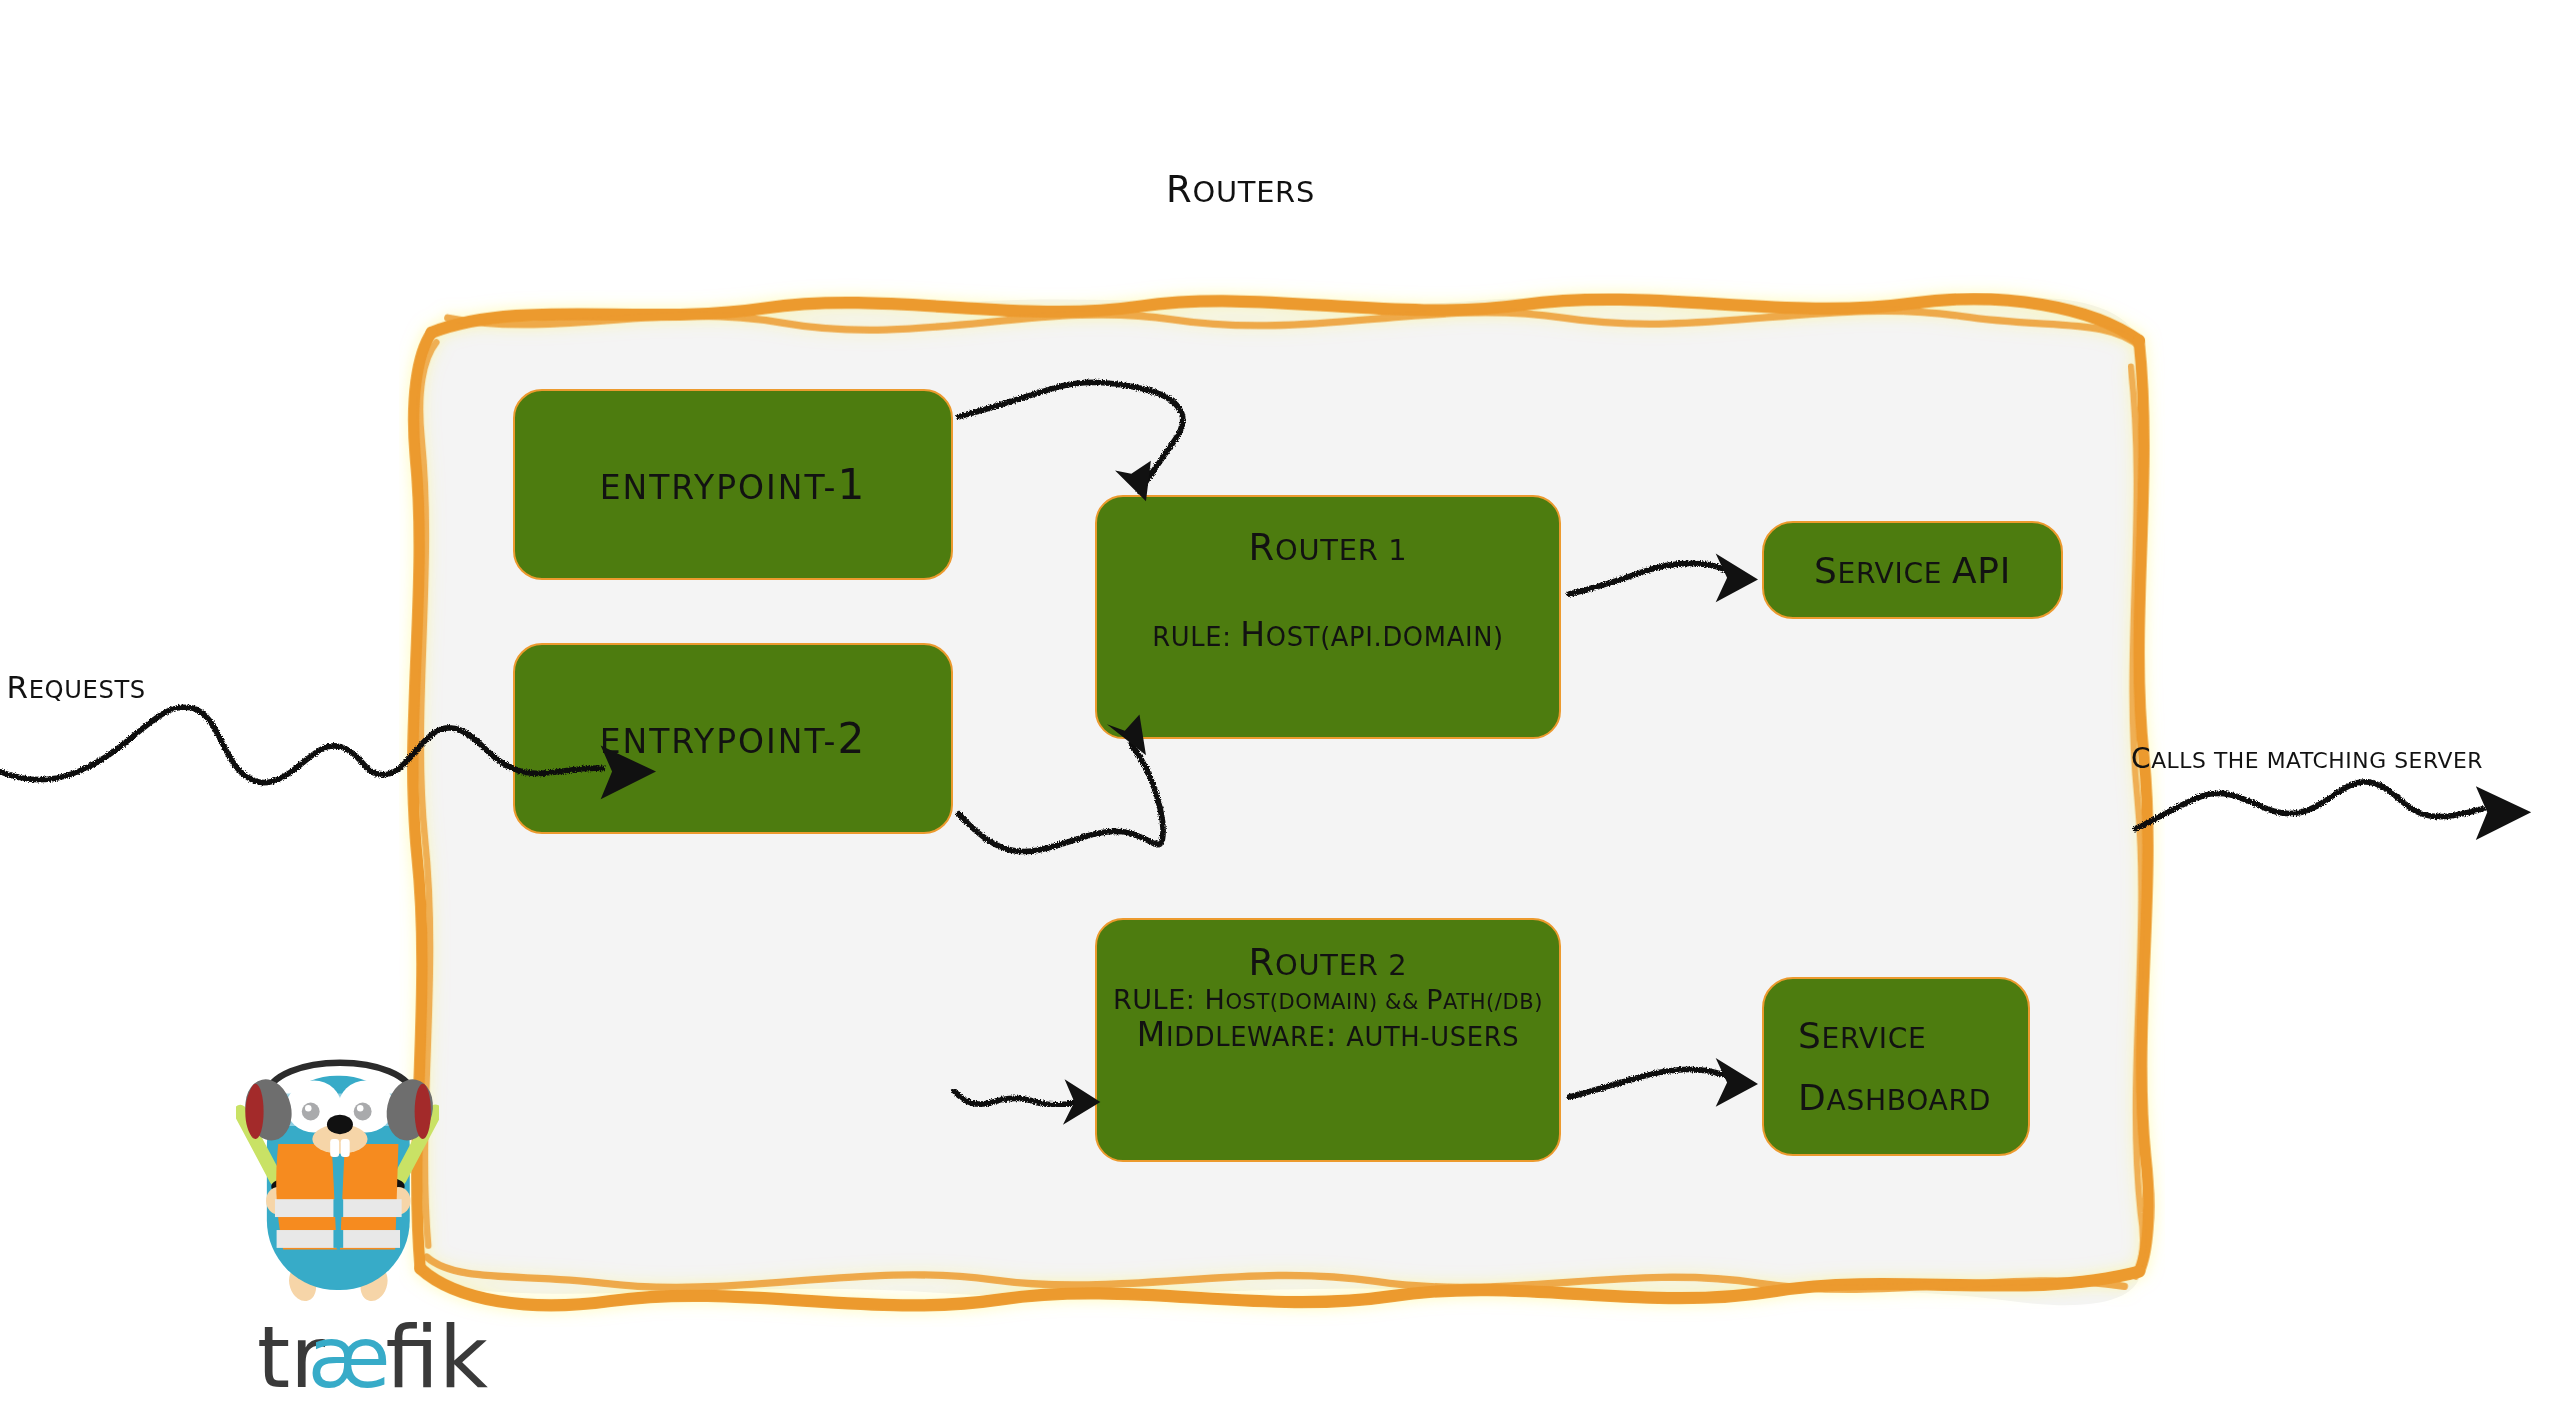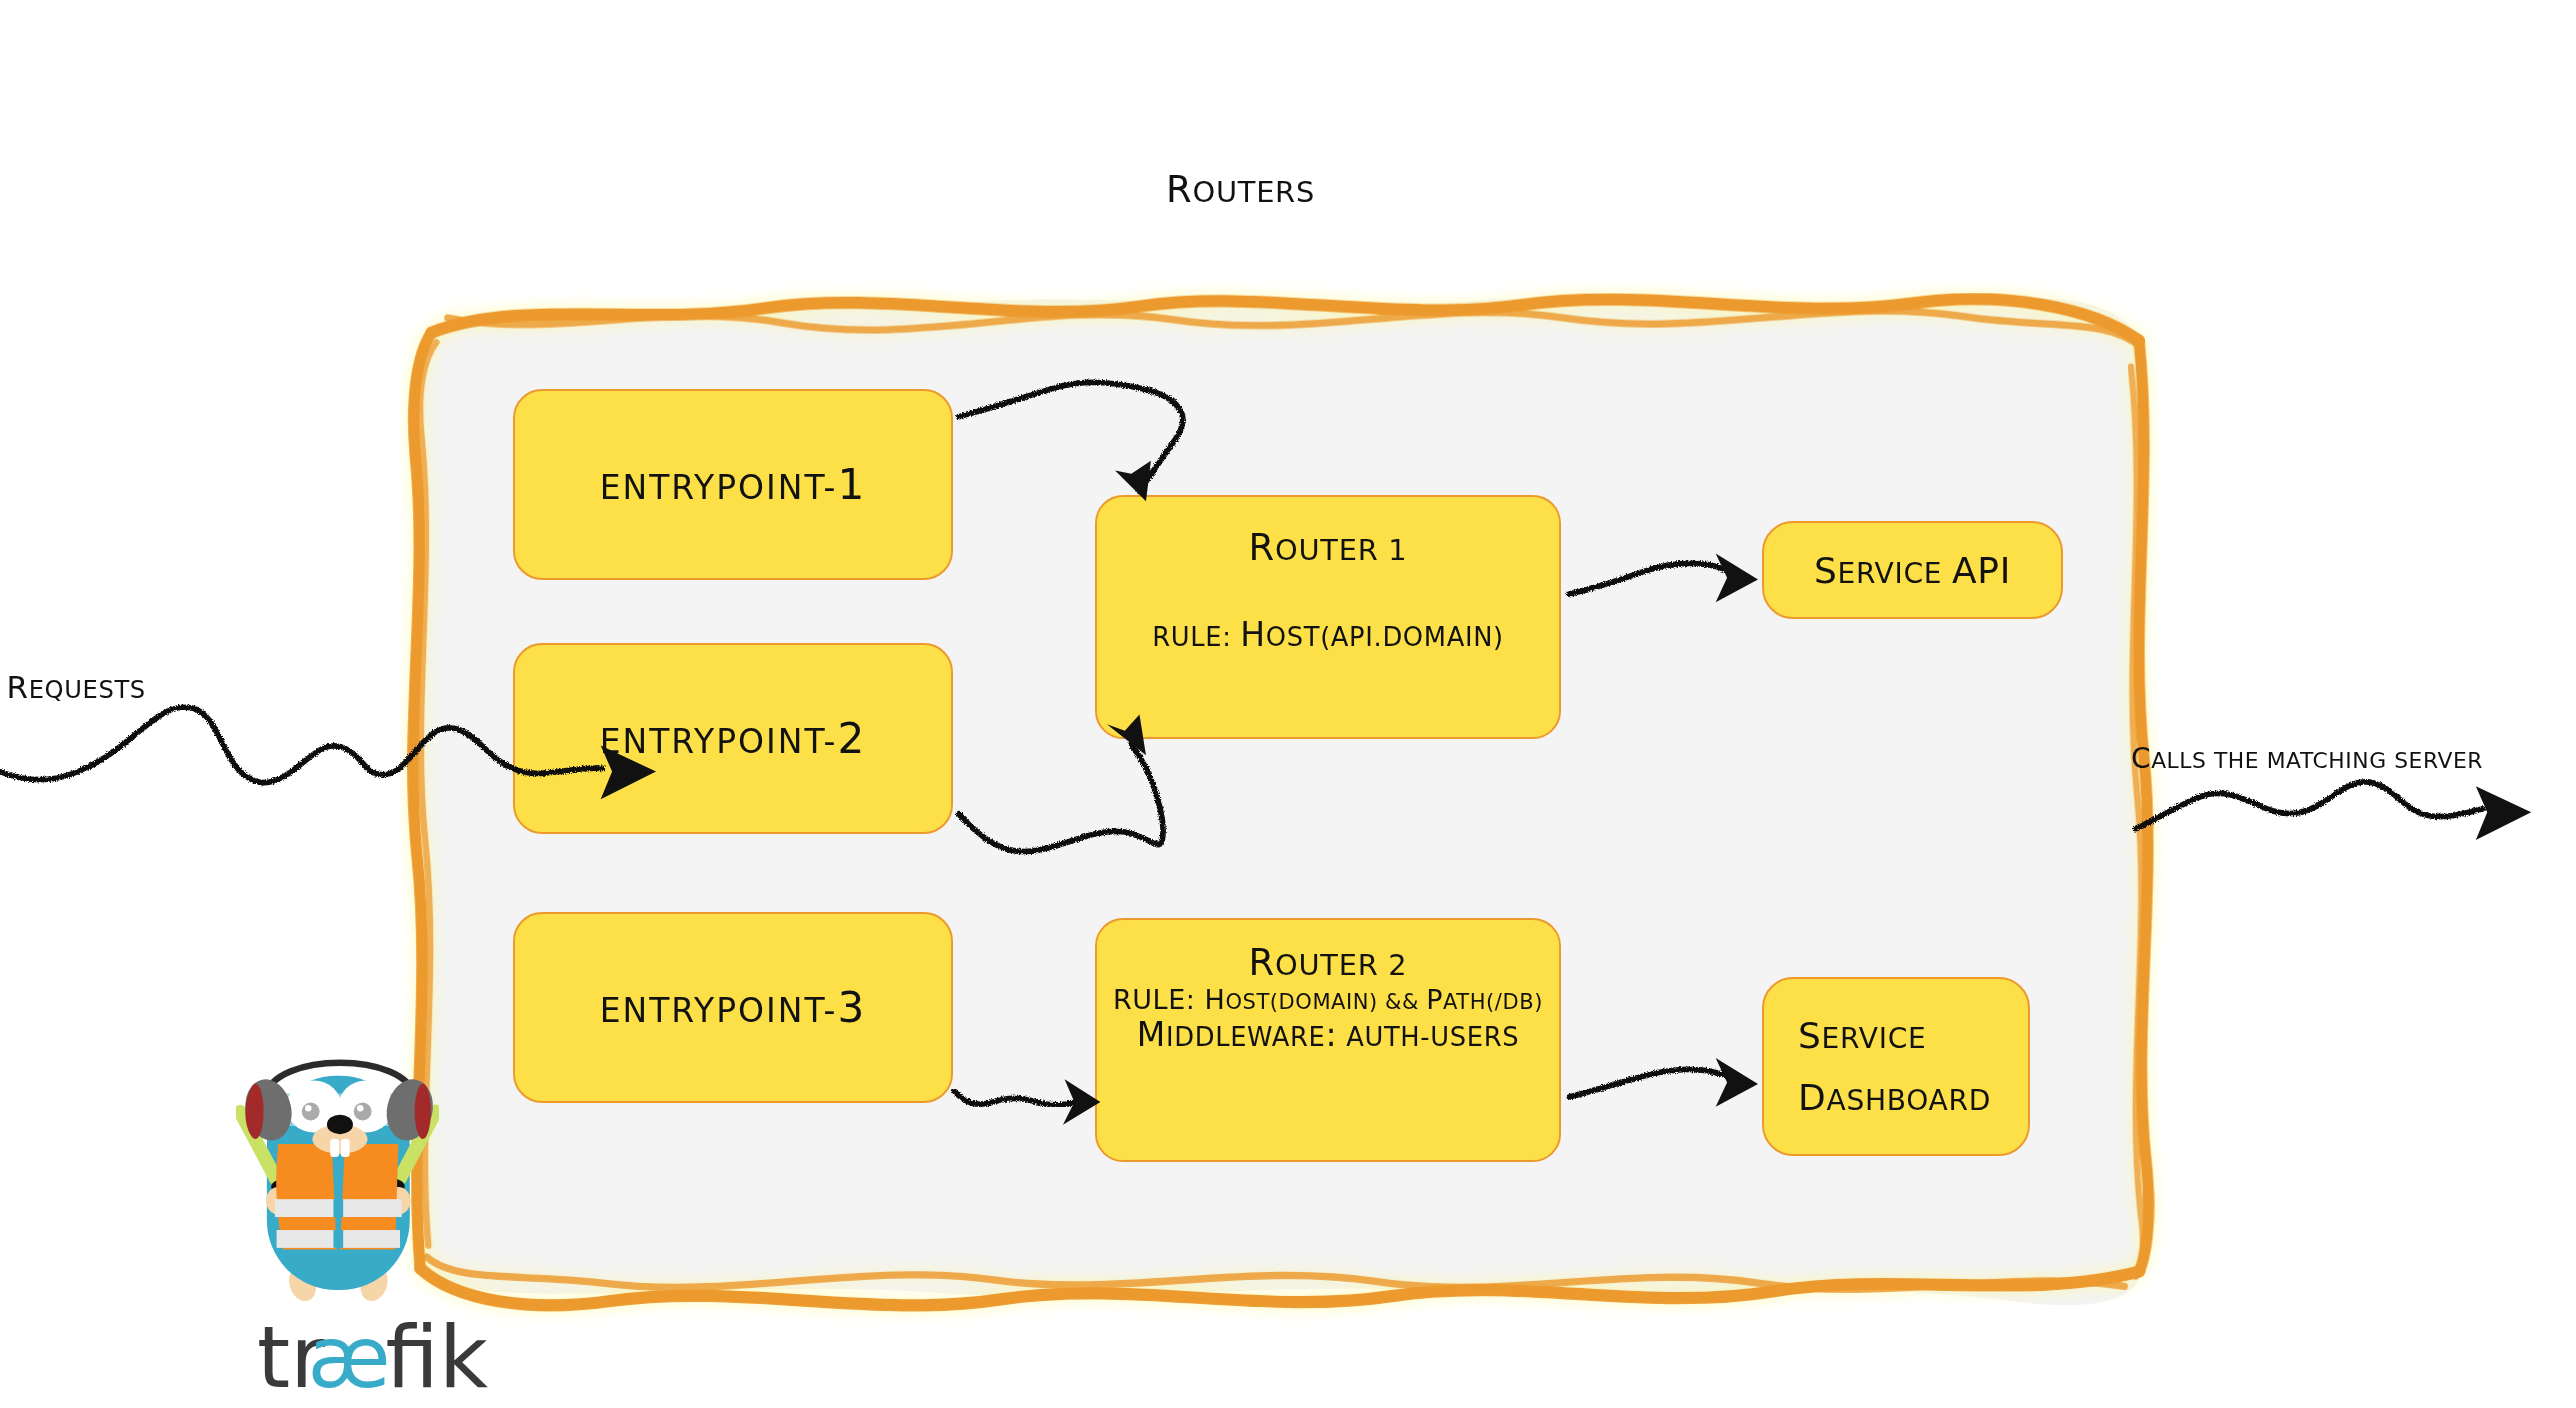--- a/index.html
+++ b/index.html
@@ -49,21 +49,21 @@
   #panel-wrap {
     left: 399px;
     top: 269px;
     width: 1766px;
     height: 1058px;
   }
   #panel-wrap svg { display: block; }
 
   
   .node {
-    background: #fde047;
+    background: #4d7c0f;
     border: 2.4px solid #EC9A2E;
     border-radius: 28px;
     box-sizing: border-box;
     display: flex;
     flex-direction: column;
     align-items: center;
     justify-content: center;
   }
   .node .line { white-space: nowrap; }
 
@@ -218,25 +218,20 @@
       <span class="sc">entrypoint</span><span>-</span><span class="num">1</span>
     </div>
   </div>
 
   <div class="abs node ep" id="ep2">
     <div class="hand line">
       <span class="sc">entrypoint</span><span>-</span><span class="num">2</span>
     </div>
   </div>
 
-  <div class="abs node ep" id="ep3">
-    <div class="hand line">
-      <span class="sc">entrypoint</span><span>-</span><span class="num">3</span>
-    </div>
-  </div>
 
   <div class="abs node" id="router1">
     <div class="hand line r-title sc">
       <span class="cap">R</span><span class="sm">OUTER 1</span>
     </div>
     <div class="hand line r-rule sc">
       <span class="sm">rule:</span><span class="sm">&nbsp;</span><span class="cap">H</span><span class="sm">OST(</span><span class="sm">API.DOMAIN)</span>
     </div>
   </div>
 

